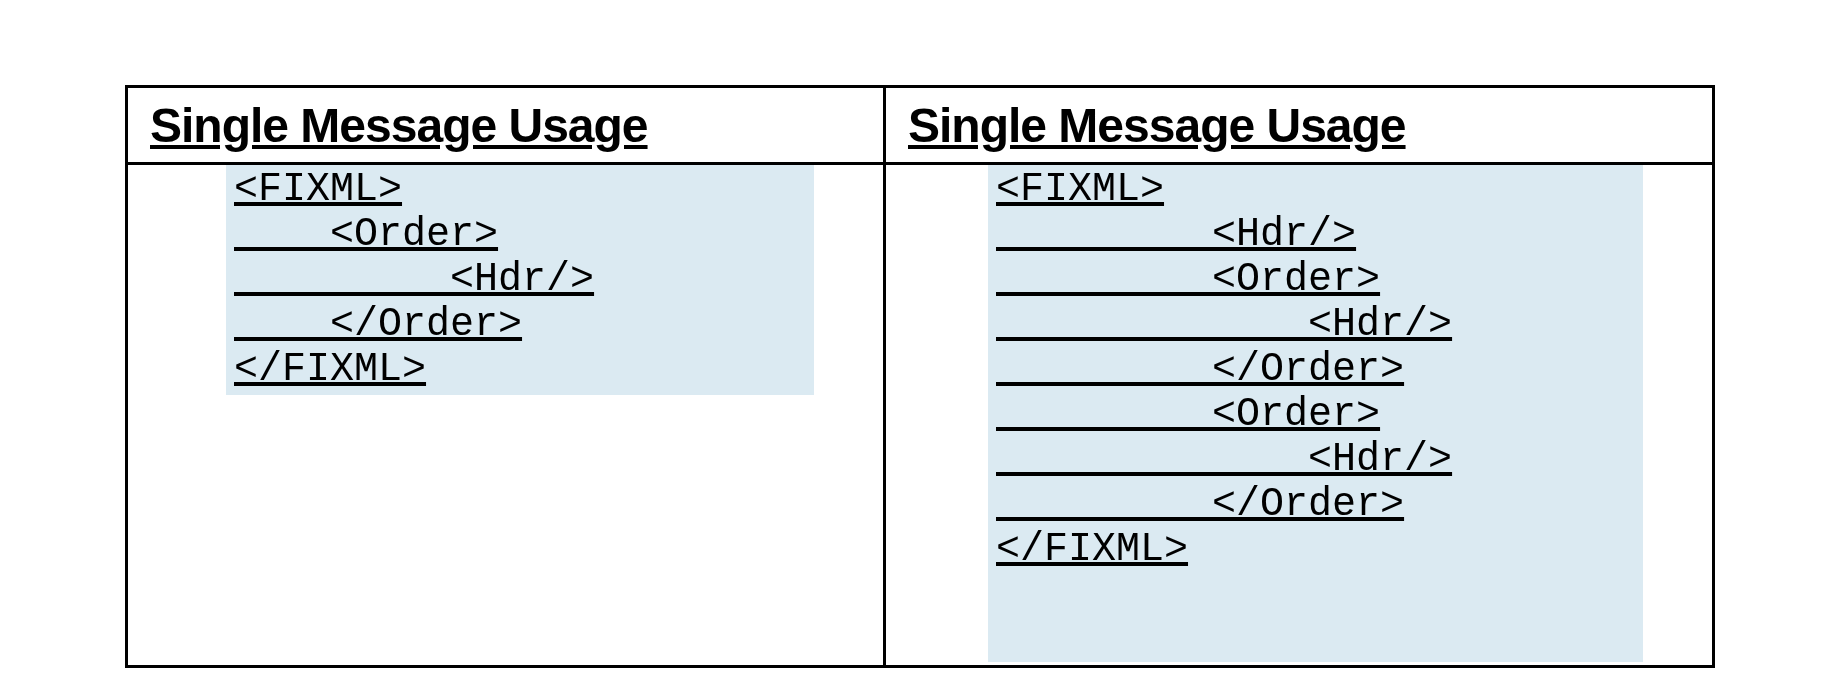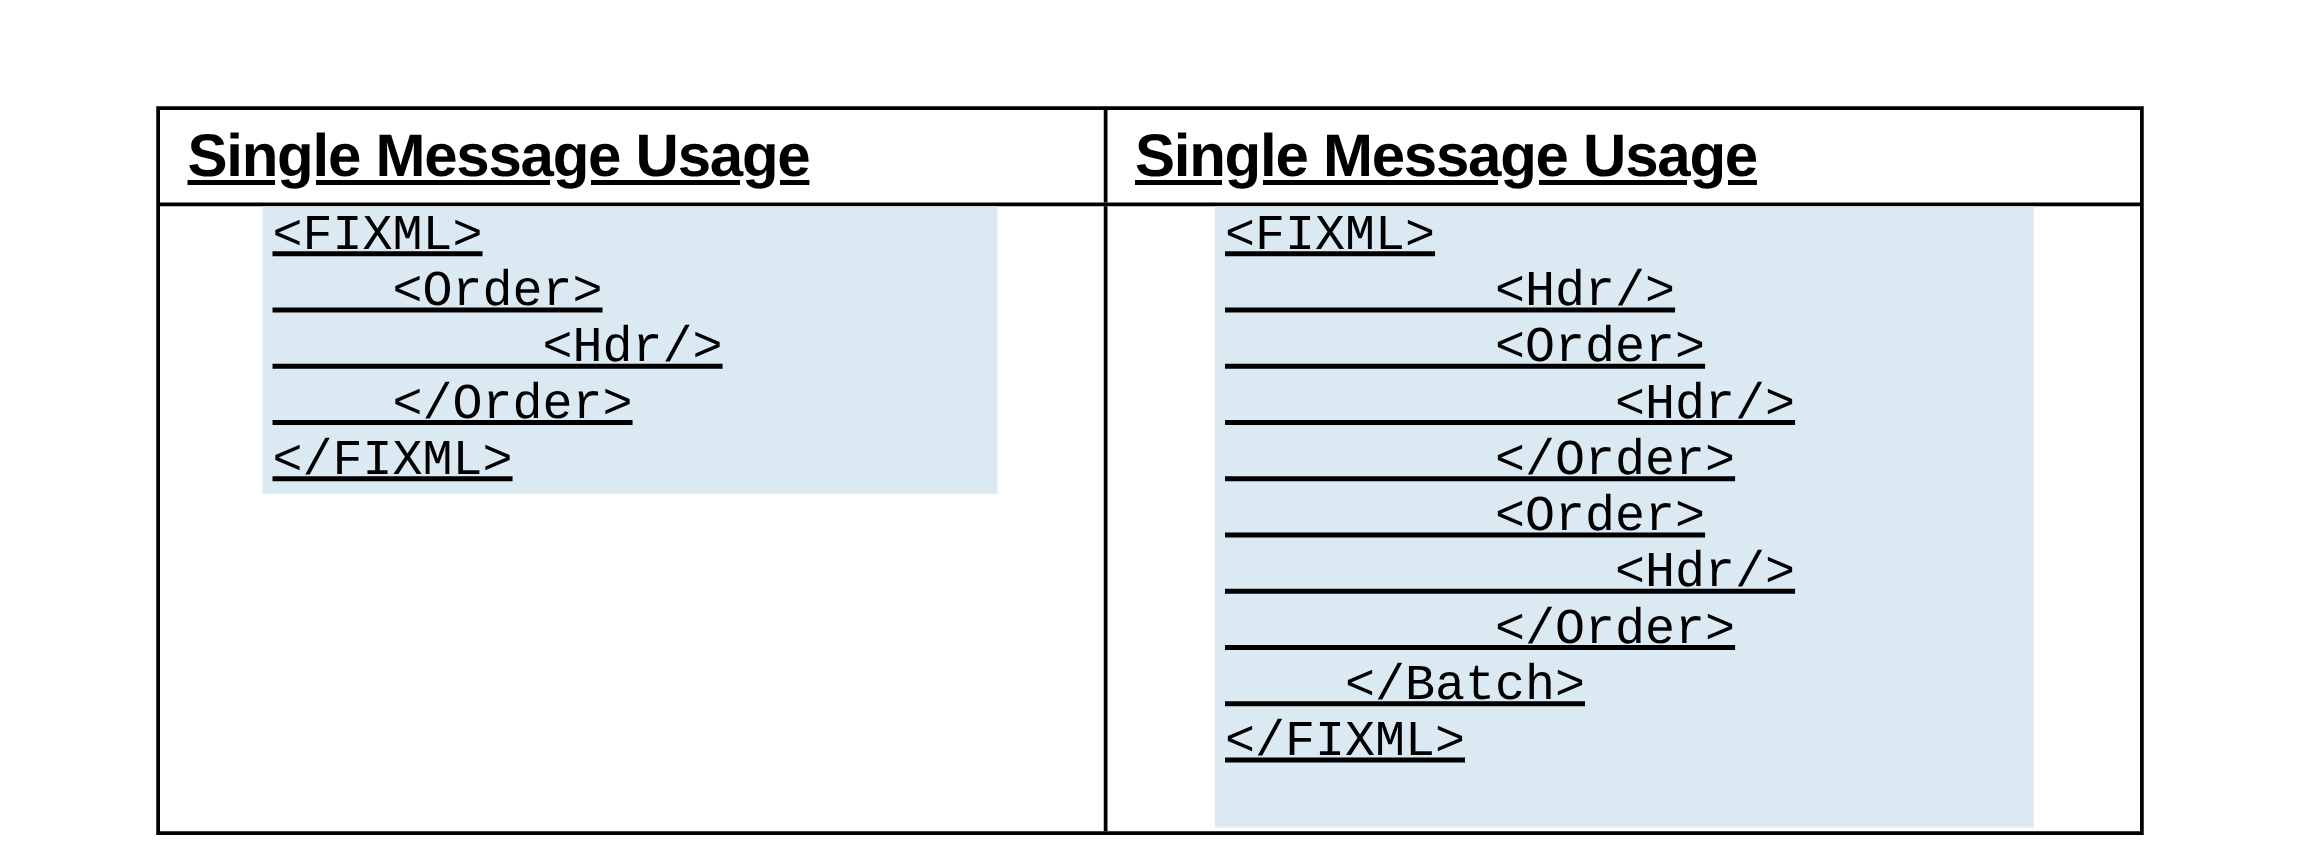--- a/index.html
+++ b/index.html
@@ -42,20 +42,21 @@
     padding-left: 22px;
     font-size: 48px;
     font-weight: 600;
     letter-spacing: -1px;
     color: #000000;
     white-space: nowrap;
   }
   .cell-body {
     position: relative;
     height: 100%;
+    padding-left: 16px;
   }
   .code-block {
     background: #dbeaf2;
     font-family: "Liberation Mono", "DejaVu Sans Mono", monospace;
     font-size: 40px;
     line-height: 45px;
     color: #000000;
   }
   .code-block .code-line {
     white-space: pre;
@@ -98,19 +99,18 @@
     <div class="col-right cell-body">
       <div class="code-block code-block-batch" style="background: rgb(219, 234, 242);">
         <div class="code-line">&lt;FIXML&gt;</div>
         <div class="code-line">         &lt;Hdr/&gt;</div>
         <div class="code-line">         &lt;Order&gt;</div>
         <div class="code-line">             &lt;Hdr/&gt;</div>
         <div class="code-line">         &lt;/Order&gt;</div>
         <div class="code-line">         &lt;Order&gt;</div>
         <div class="code-line">             &lt;Hdr/&gt;</div>
         <div class="code-line">         &lt;/Order&gt;</div>
-        <div class="code-line">    &lt;/Batch&gt;</div>
         <div class="code-line">&lt;/FIXML&gt;</div>
       </div>
     </div>
 
   </div>
 </div>
 
 </body></html>

